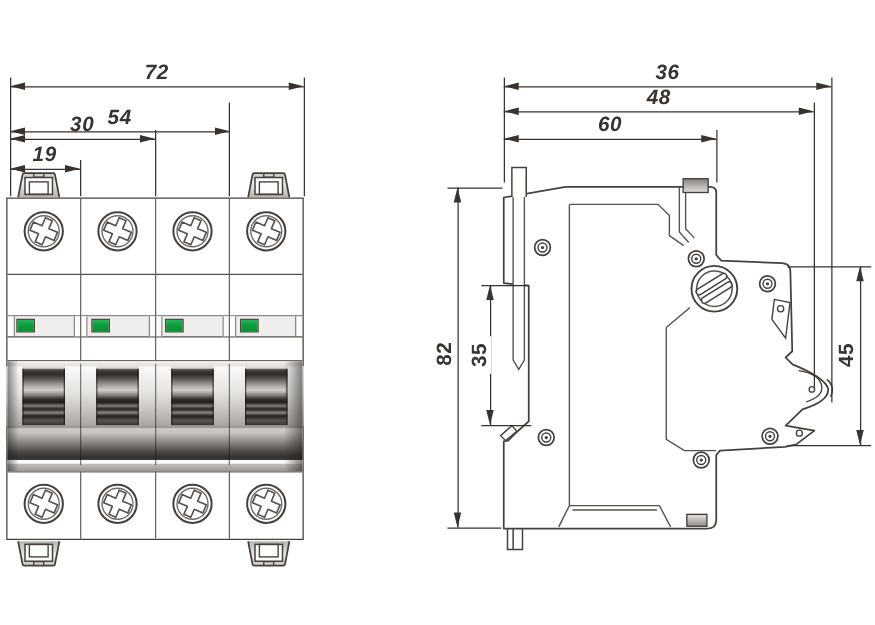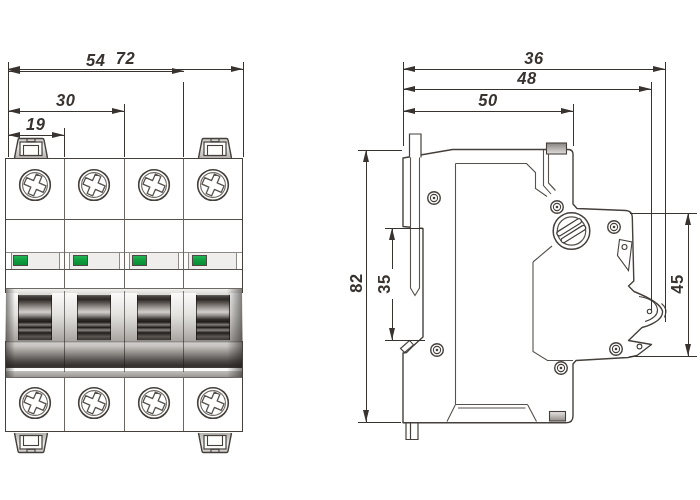--- a/index.html
+++ b/index.html
@@ -295,21 +295,21 @@
   <div class="ext" style="left:385px;top:228px;width:38px;height:1px"></div>
   <div class="ext" style="left:385px;top:340px;width:40px;height:1px"></div>
   <div class="ext" style="left:630px;top:213px;width:67px;height:1px"></div>
   <div class="ext" style="left:630px;top:356px;width:67px;height:1px"></div>
 
   <div class="dimh" style="left:8px;top:69px;width:235px">
     <span class="ah-l"></span>
     <span class="ah-r"></span>
     <span class="dlab">72</span>
   </div>
-  <div class="dimh" style="left:8px;top:71px;width:175.5px">
+  <div class="dimh" style="left:8px;top:105px;width:175.5px">
     <span class="ah-l"></span>
     <span class="ah-r"></span>
     <span class="dlab">54</span>
   </div>
   <div class="dimh" style="left:8px;top:111px;width:115.5px">
     <span class="ah-l"></span>
     <span class="ah-r"></span>
     <span class="dlab">30</span>
   </div>
   <div class="dimh" style="left:8px;top:135px;width:55.5px">
@@ -324,21 +324,21 @@
     <span class="dlab">36</span>
   </div>
   <div class="dimh" style="left:403px;top:89px;width:248px">
     <span class="ah-l"></span>
     <span class="ah-r"></span>
     <span class="dlab">48</span>
   </div>
   <div class="dimh" style="left:403px;top:111px;width:170px">
     <span class="ah-l"></span>
     <span class="ah-r"></span>
-    <span class="dlab">50</span>
+    <span class="dlab">60</span>
   </div>
 
   <div class="dimv" style="left:366px;top:150px;height:272px">
     <span class="av-t"></span>
     <span class="av-b"></span>
   </div>
   <div class="dlabv" style="left:341px;top:274px">82</div>
 
   <div class="dimv" style="left:392px;top:228px;height:112px">
     <span class="av-t"></span>

